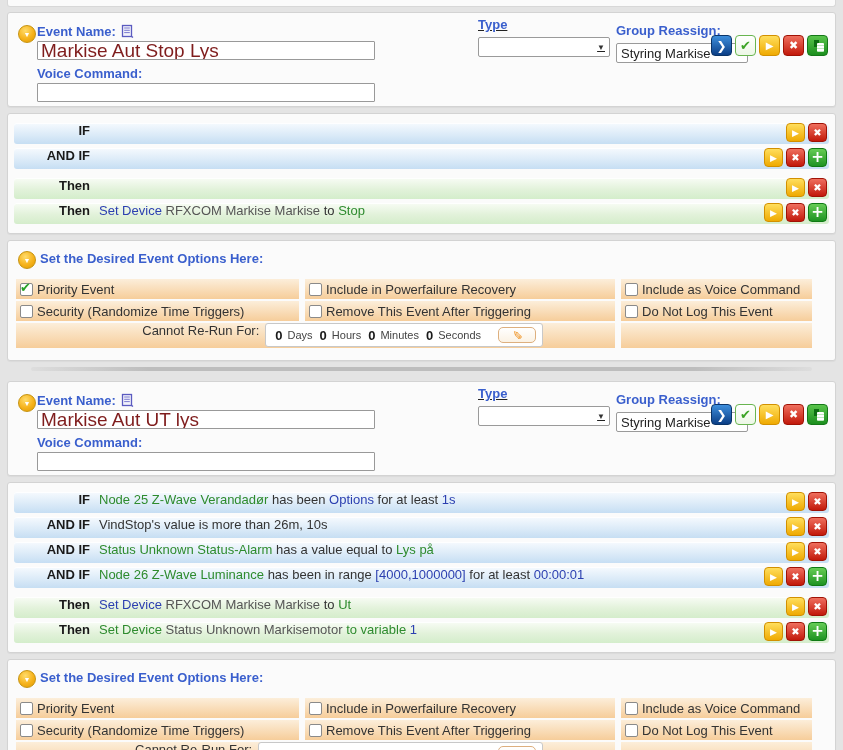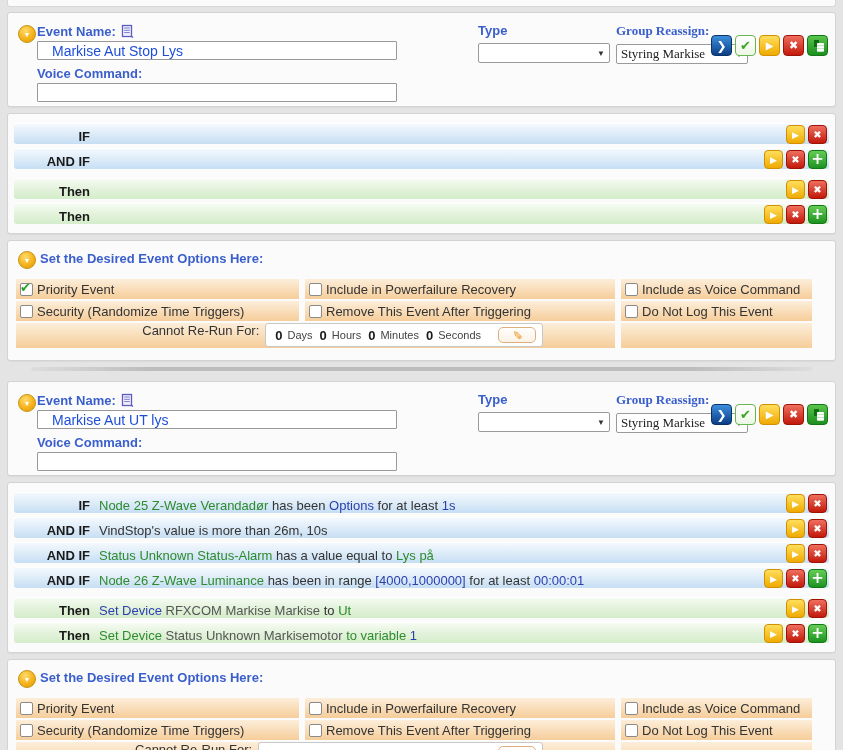--- a/index.html
+++ b/index.html
@@ -27,25 +27,25 @@
     background:radial-gradient(circle at 40% 30%, #FFDC6B 0%, #F6B21B 55%, #DF9A00 100%);
     border:1px solid #C6930F;color:#FFF;font-size:7px;
     display:flex;align-items:center;justify-content:center;cursor:pointer;
   }
   .blue-label{color:#3A5FCD;font-weight:bold;font-size:13px;}
   .name-col{position:absolute;left:29px;top:10px;width:340px;}
   .lbl-row{display:flex;align-items:center;gap:5px;height:16px;}
   .txt-input{
     display:block;width:330px;height:15px;margin-top:2px;
     border:1px solid #999;border-radius:1px;background:#FFF;
-    font-family:"Liberation Sans",sans-serif;font-size:14px;color:#1d4ed8;padding:1px 14px;
+    font-family:"Liberation Sans",sans-serif;font-size:19px;color:#7f1d1d;padding:1px 3px;
   }
   .voice-lbl{margin-top:5px;}
-  .type-col{position:absolute;left:470px;top:10px;}
-  .group-col{position:absolute;left:608px;top:10px;font-family:Liberation Serif, serif;}
+  .type-col{position:absolute;left:470px;top:4px;text-decoration:underline;}
+  .group-col{position:absolute;left:608px;top:10px;}
   .selectbox{
     margin-top:5px;width:122px;height:18px;background:#FFF;border:1px solid #9A9A9A;
     border-radius:2px;display:flex;align-items:center;justify-content:space-between;
     padding:0 4px;cursor:pointer;font-size:13px;color:#222;
   }
   .sel-arrow{font-size:8px;color:#333;}
   .hdr-btns{position:absolute;right:7px;top:22px;display:flex;gap:3px;}
   .btn{
     width:21px;height:21px;border-radius:4px;border:1px solid transparent;
     display:flex;align-items:center;justify-content:center;cursor:pointer;padding:0;
@@ -57,21 +57,21 @@
   .b-del{background:linear-gradient(#EF6F5E,#C2190B);border-color:#A01205;color:#FFF;font-size:11px;font-weight:bold;}
   .b-copy{background:linear-gradient(#59C44B,#1C8F1E);border-color:#157818;}
   .b-copy .page-ic{
     position:absolute;right:3px;bottom:3px;width:7px;height:9px;border-radius:1px;
     background:repeating-linear-gradient(to bottom,#FFFFFF 0 2px,#BFE8BF 2px 3px);
     box-shadow:-4px -4px 0 -1px #0E6E12;
   }
   
   .conds{padding:5px 3px 5px 3px;}
   .cond-row{
-    display:flex;align-items:flex-end;height:21px;margin:4px 3px;border-radius:3px;
+    display:flex;align-items:flex-start;height:21px;margin:4px 3px;border-radius:3px;
     padding:0 2px 0 4px;
   }
   .cond-row.if{background:linear-gradient(to bottom,#F6FAFE 0%,#DCEBF8 55%,#C6DEF3 100%);box-shadow:inset 0 1px 0 rgba(255,255,255,.85);}
   .cond-row.then{background:linear-gradient(to bottom,#F8FCF5 0%,#E2F2DA 55%,#D4EDCB 100%);box-shadow:inset 0 1px 0 rgba(255,255,255,.85);}
   .cond-row.group-start{margin-top:9px;}
   .row-label{width:72px;text-align:right;font-weight:bold;color:#1A1A1A;margin-right:9px;flex:none;}
   .row-text{flex:1;white-space:nowrap;overflow:hidden;}
   .row-text .green{color:#2E8B2E;}
   .row-text .blue{color:#2B3FB0;}
   .row-text .gray{color:#555;}
@@ -219,20 +219,26 @@
         <button class="btn-sm s-play">
             <span>▶</span>
           </button>
         <button class="btn-sm s-del">
             <span>✖</span>
           </button>
       </span>
     </div>
     <div class="cond-row then">
       <span class="row-label">Then</span>
+      <span class="row-text">
+        <span class="blue">Set Device</span>
+        <span class="gray">RFXCOM Markise Markise</span>
+        <span class="plain">to</span>
+        <span class="green">Stop</span>
+      </span>
       <span class="row-btns">
         <button class="btn-sm s-play">
             <span>▶</span>
           </button>
         <button class="btn-sm s-del">
             <span>✖</span>
           </button>
         <button class="btn-sm s-add">
             <span>+</span>
           </button>

